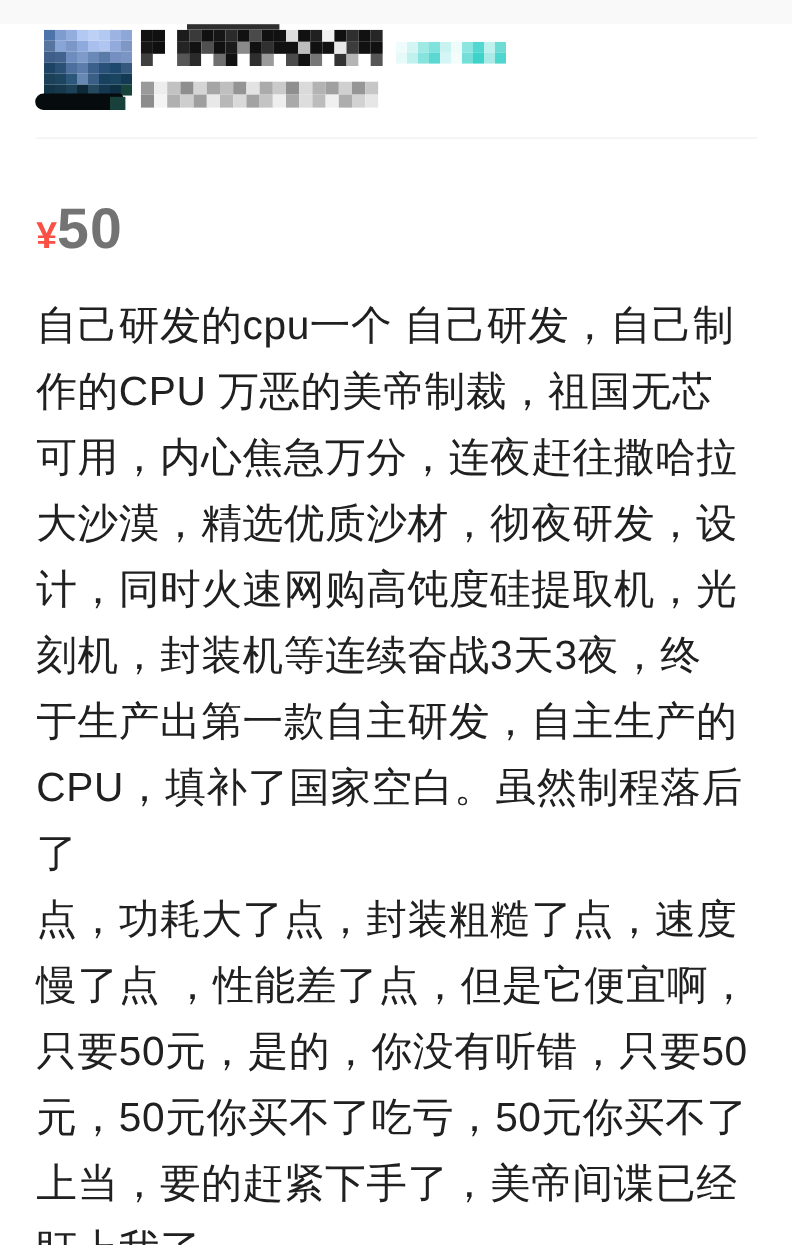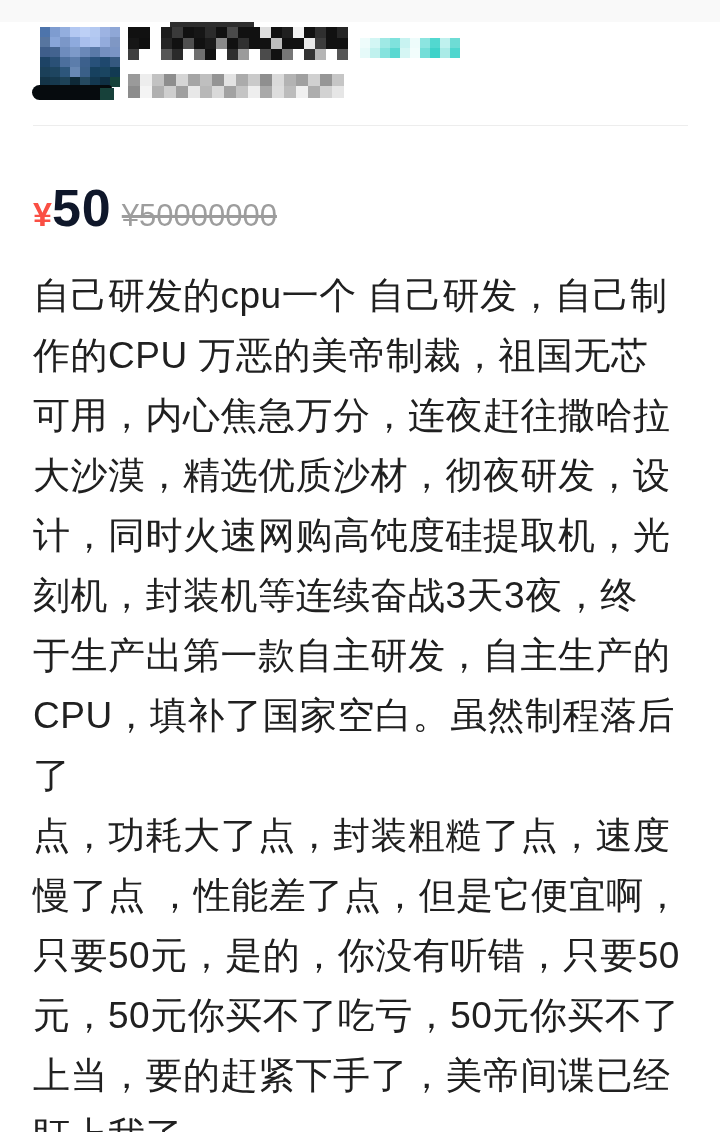--- a/index.html
+++ b/index.html
@@ -18,21 +18,21 @@
   .avatar-bar{position:absolute;left:0;top:59px;width:80px;height:15px;
     background:#060b0e;border-radius:8px 4px 4px 8px;}
   .avatar-cell-accent{position:absolute;left:68px;top:62px;width:14px;height:12px;background:#17413a;}
   .name-strip{left:170px;top:22px;width:84px;height:5px;background:#2e2e2e;}
   .name-mosaic{left:128px;top:27px;}
   .badge-mosaic{left:360px;top:38px;}
   .subline-mosaic{left:128px;top:74px;}
   .divider{left:33px;top:125px;width:655px;height:1px;background:#ededed;}
   .price-row{left:33px;top:178px;display:flex;align-items:baseline;}
   .price-symbol{color:#fa4f44;font-size:34px;font-weight:700;}
-  .price-amount{color:#0f172a;font-size:52px;font-weight:700;letter-spacing:1px;text-align:right;}
+  .price-amount{color:#737373;font-size:52px;font-weight:700;letter-spacing:1px;text-align:right;}
   .price-original{color:#9d9d9d;font-size:31px;font-weight:400;
     text-decoration:line-through;margin-left:10px;}
   .description{left:33px;top:266px;width:662px;
     font-size:37px;line-height:60px;color:#202020;
     white-space:pre-line;letter-spacing:0.5px;}
 </style>
 </head>
 <body>
 
 <div class="abs topbar"></div>
@@ -243,21 +243,20 @@
       <div style="width: 12px; height: 12px; background: rgb(210, 210, 210); flex: 0 0 12px;"></div>
       <div style="width: 12px; height: 12px; background: rgb(230, 230, 230); flex: 0 0 12px;"></div>
     </div>
   </div>
 
 <div class="abs divider"></div>
 
 <div class="abs price-row">
   <span class="price-symbol">¥</span>
   <span class="price-amount">50</span>
-  <span class="price-original">¥50000000</span>
 </div>
 
 <div class="abs description">自己研发的cpu一个 自己研发，自己制
 作的CPU 万恶的美帝制裁，祖国无芯
 可用，内心焦急万分，连夜赶往撒哈拉
 大沙漠，精选优质沙材，彻夜研发，设
 计，同时火速网购高饨度硅提取机，光
 刻机，封装机等连续奋战3天3夜，终
 于生产出第一款自主研发，自主生产的
 CPU，填补了国家空白。虽然制程落后了

